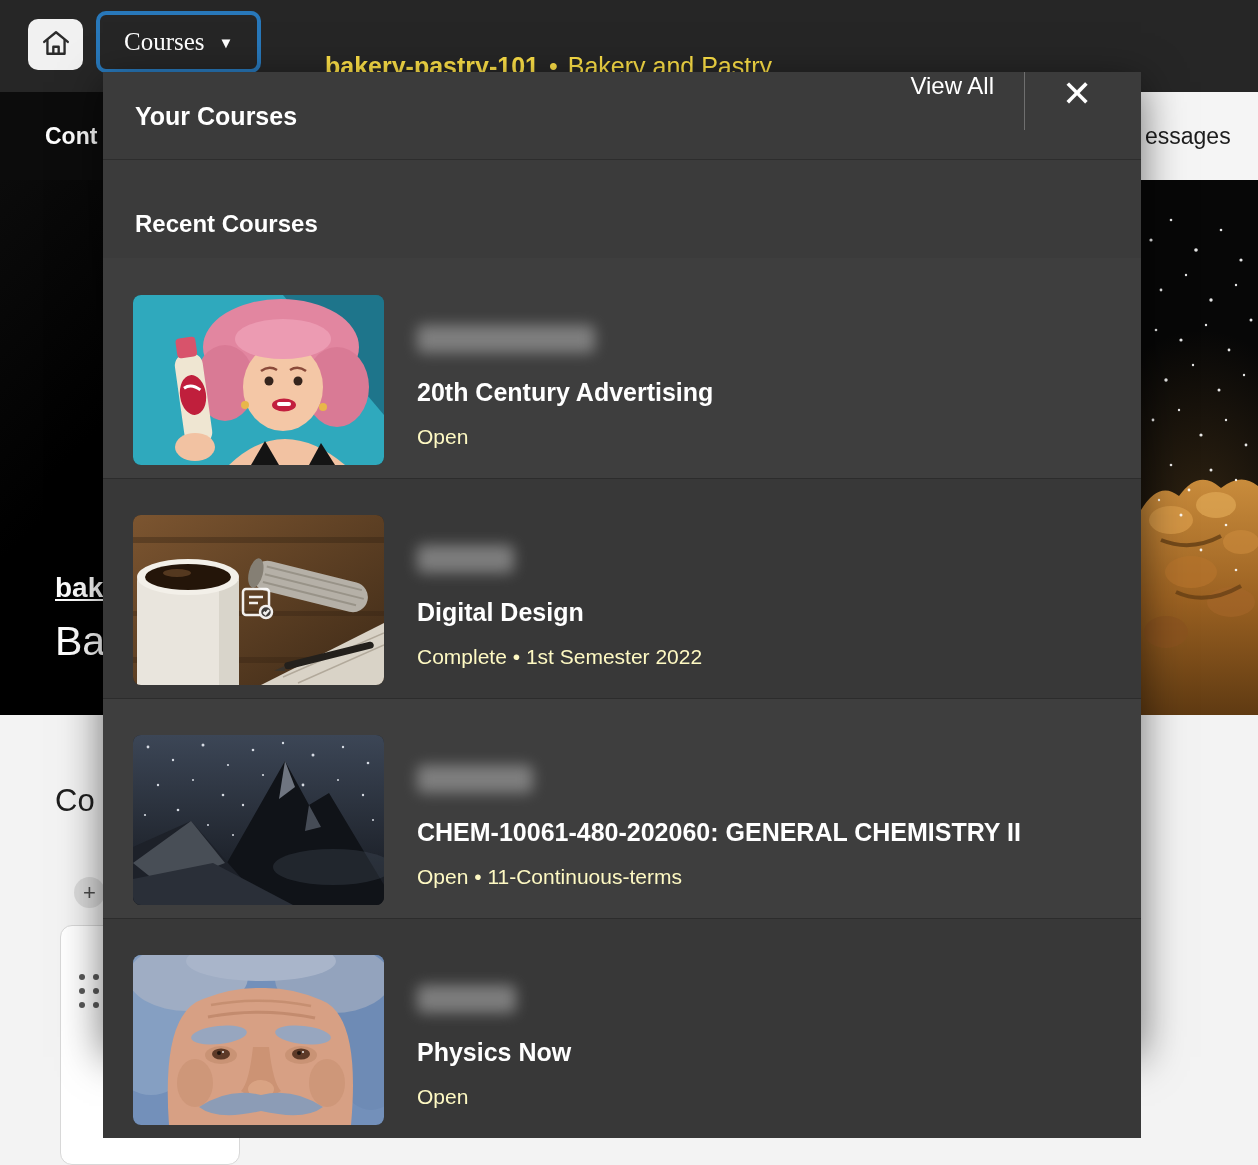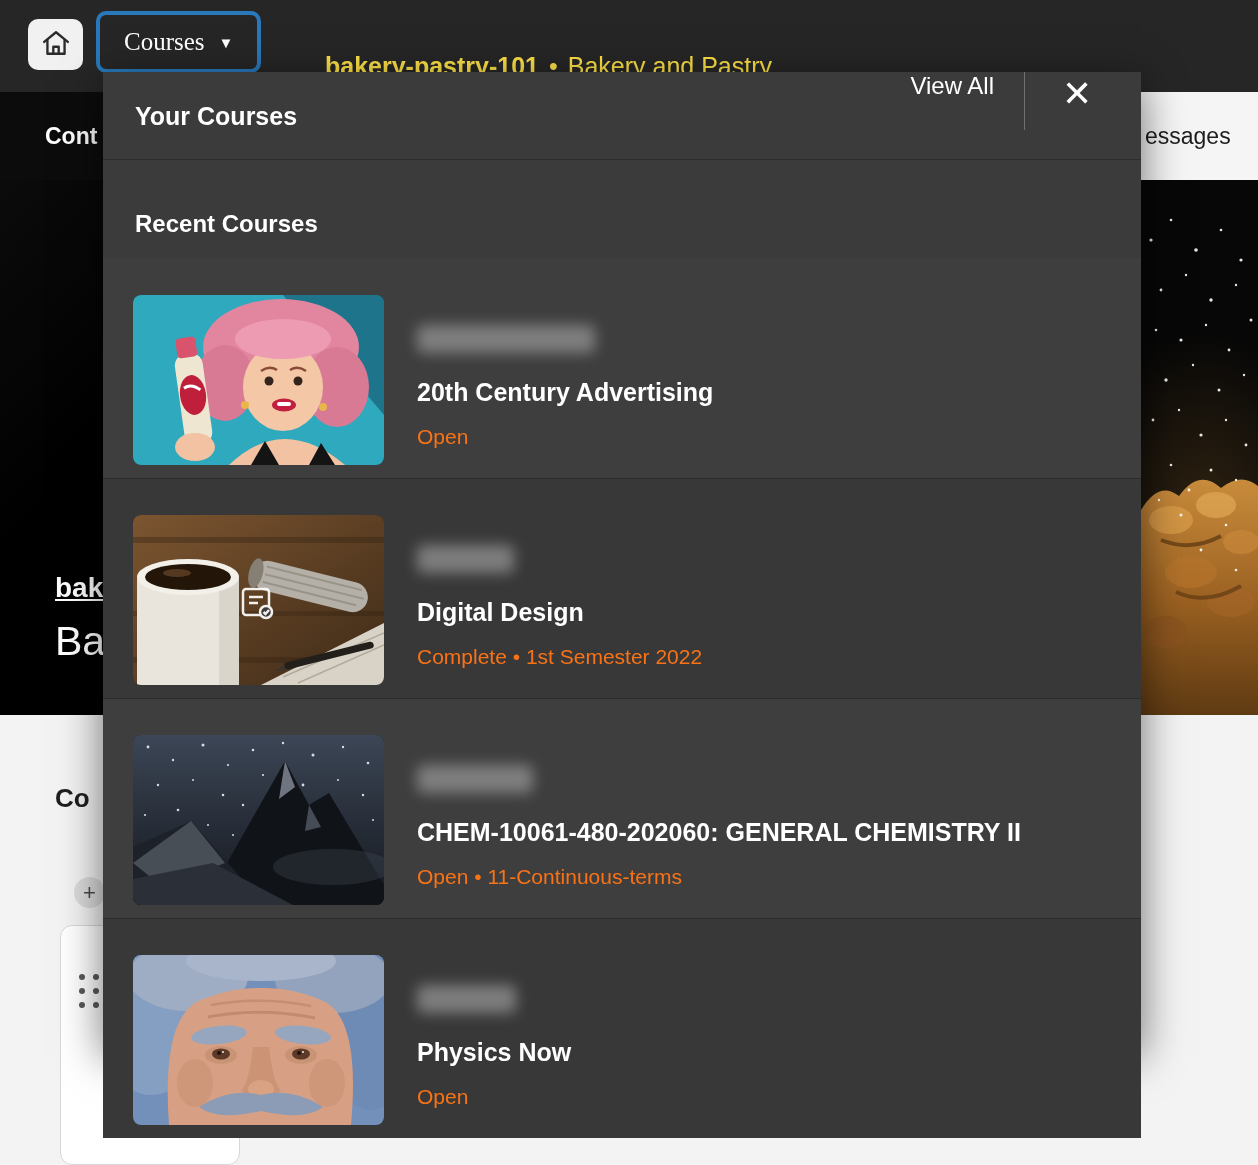--- a/index.html
+++ b/index.html
@@ -30,21 +30,21 @@
   
   .hero-left { position:absolute; left:0; top:180px; width:103px; height:535px;
                background:linear-gradient(135deg,#0b0b0b,#000 60%); color:#fff; overflow:hidden; }
   .hero-id { position:absolute; left:55px; top:392px; font-size:28px; font-weight:700; white-space:nowrap;text-decoration:underline; }
   .hero-title { position:absolute; left:55px; top:438px; font-size:41px; font-weight:400; white-space:nowrap; }
   .hero-right { position:absolute; left:1141px; top:180px; width:117px; height:535px; overflow:hidden; background:#070707; }
   .hero-right svg { display:block; width:100%; height:100%; }
 
   
   .page-lower { position:absolute; left:0; top:715px; width:1258px; height:450px; background:#f3f3f3; }
-  .content-heading { position:absolute; left:55px; top:68px; font-size:26px; font-weight:700; color:#1e1e1e; white-space:nowrap; }
+  .content-heading { position:absolute; left:55px; top:68px; font-size:31px; font-weight:400; color:#1e1e1e; white-space:nowrap; }
   .add-btn { position:absolute; left:74px; top:162px; width:31px; height:31px; border-radius:50%;
              background:#dcdcdc; border:none; color:#4b4b4b; font-size:22px; line-height:1;
              display:flex; align-items:center; justify-content:center; cursor:pointer; }
   .content-card { position:absolute; left:60px; top:210px; width:180px; height:240px; background:#fff;
                   border:1px solid #d8d8d8; border-radius:12px; }
   .dots { position:absolute; left:18px; top:48px; display:grid; grid-template-columns:repeat(2,6px);
           grid-auto-rows:6px; gap:8px; cursor:grab; }
   .dots i { width:6px; height:6px; border-radius:50%; background:#5a5a5a; }
 
   
@@ -66,21 +66,21 @@
   .course-row:nth-child(even) { background:#383838; }
   .course-row + .course-row { border-top:1px solid #2c2c2c; }
   .thumb { width:251px; height:170px; border-radius:8px; overflow:hidden; flex:0 0 auto; background:#222; }
   .thumb svg { display:block; width:100%; height:100%; }
   .course-info { margin-left:33px; display:flex; flex-direction:column; min-width:0; }
   .chip { margin-top:14px; height:28px; border-radius:6px; background:#8f8f8f; filter:blur(7px); opacity:.8; }
   .chip.w1 { width:178px; } .chip.w2 { width:97px; } .chip.w3 { width:116px; } .chip.w4 { width:99px; }
   .course-title { margin-top:24px; font-size:25px; font-weight:700; line-height:30px; color:#fff;
                   background:transparent; border:none; text-align:left; cursor:pointer;
                   font-family:"Liberation Sans", sans-serif; padding:0; white-space:nowrap; }
-  .course-status { margin-top:18px; font-size:21px; color:#f97316; }
+  .course-status { margin-top:18px; font-size:21px; color:#fef9c3; }
 </style>
 </head>
 <body>
 
 <div class="screen">
 
   <div class="topbar">
     <button class="home-btn">
       <span>
         <svg width="30" height="28" viewBox="0 0 28 26" fill="none" stroke="#2b2b2b" stroke-width="2.2" stroke-linecap="round" stroke-linejoin="round">

